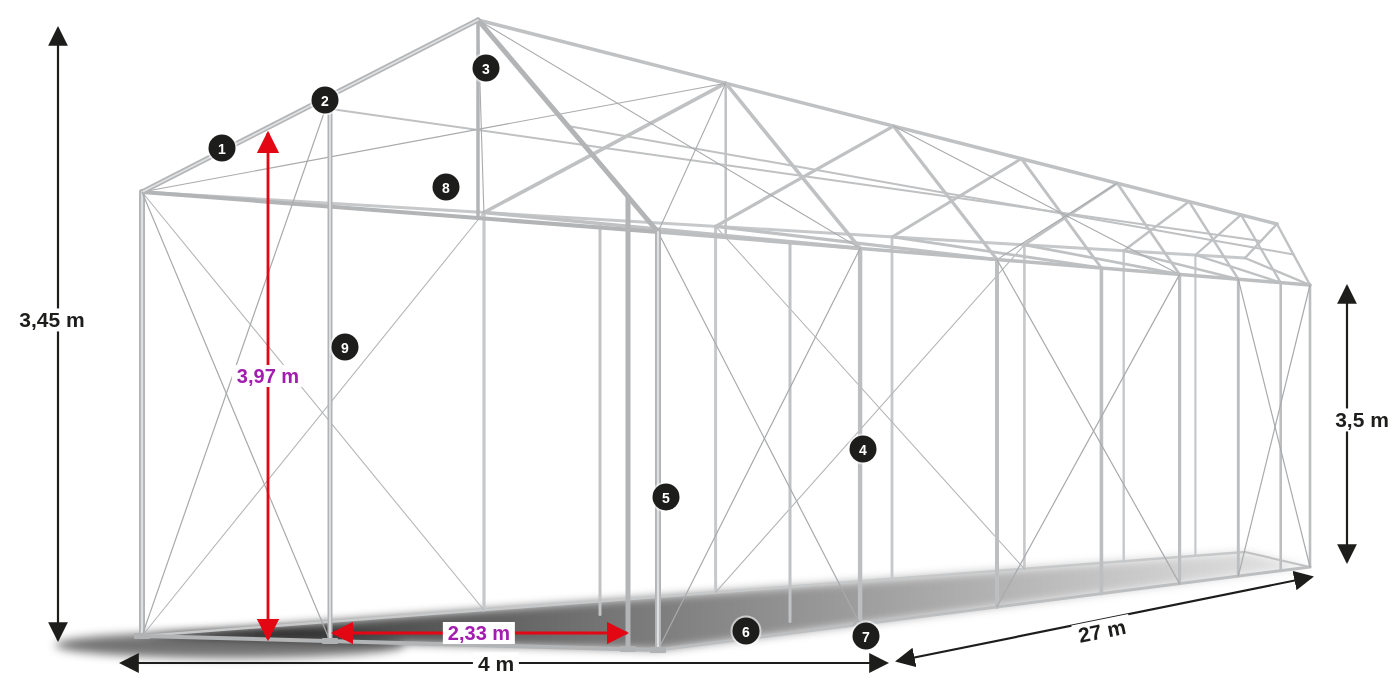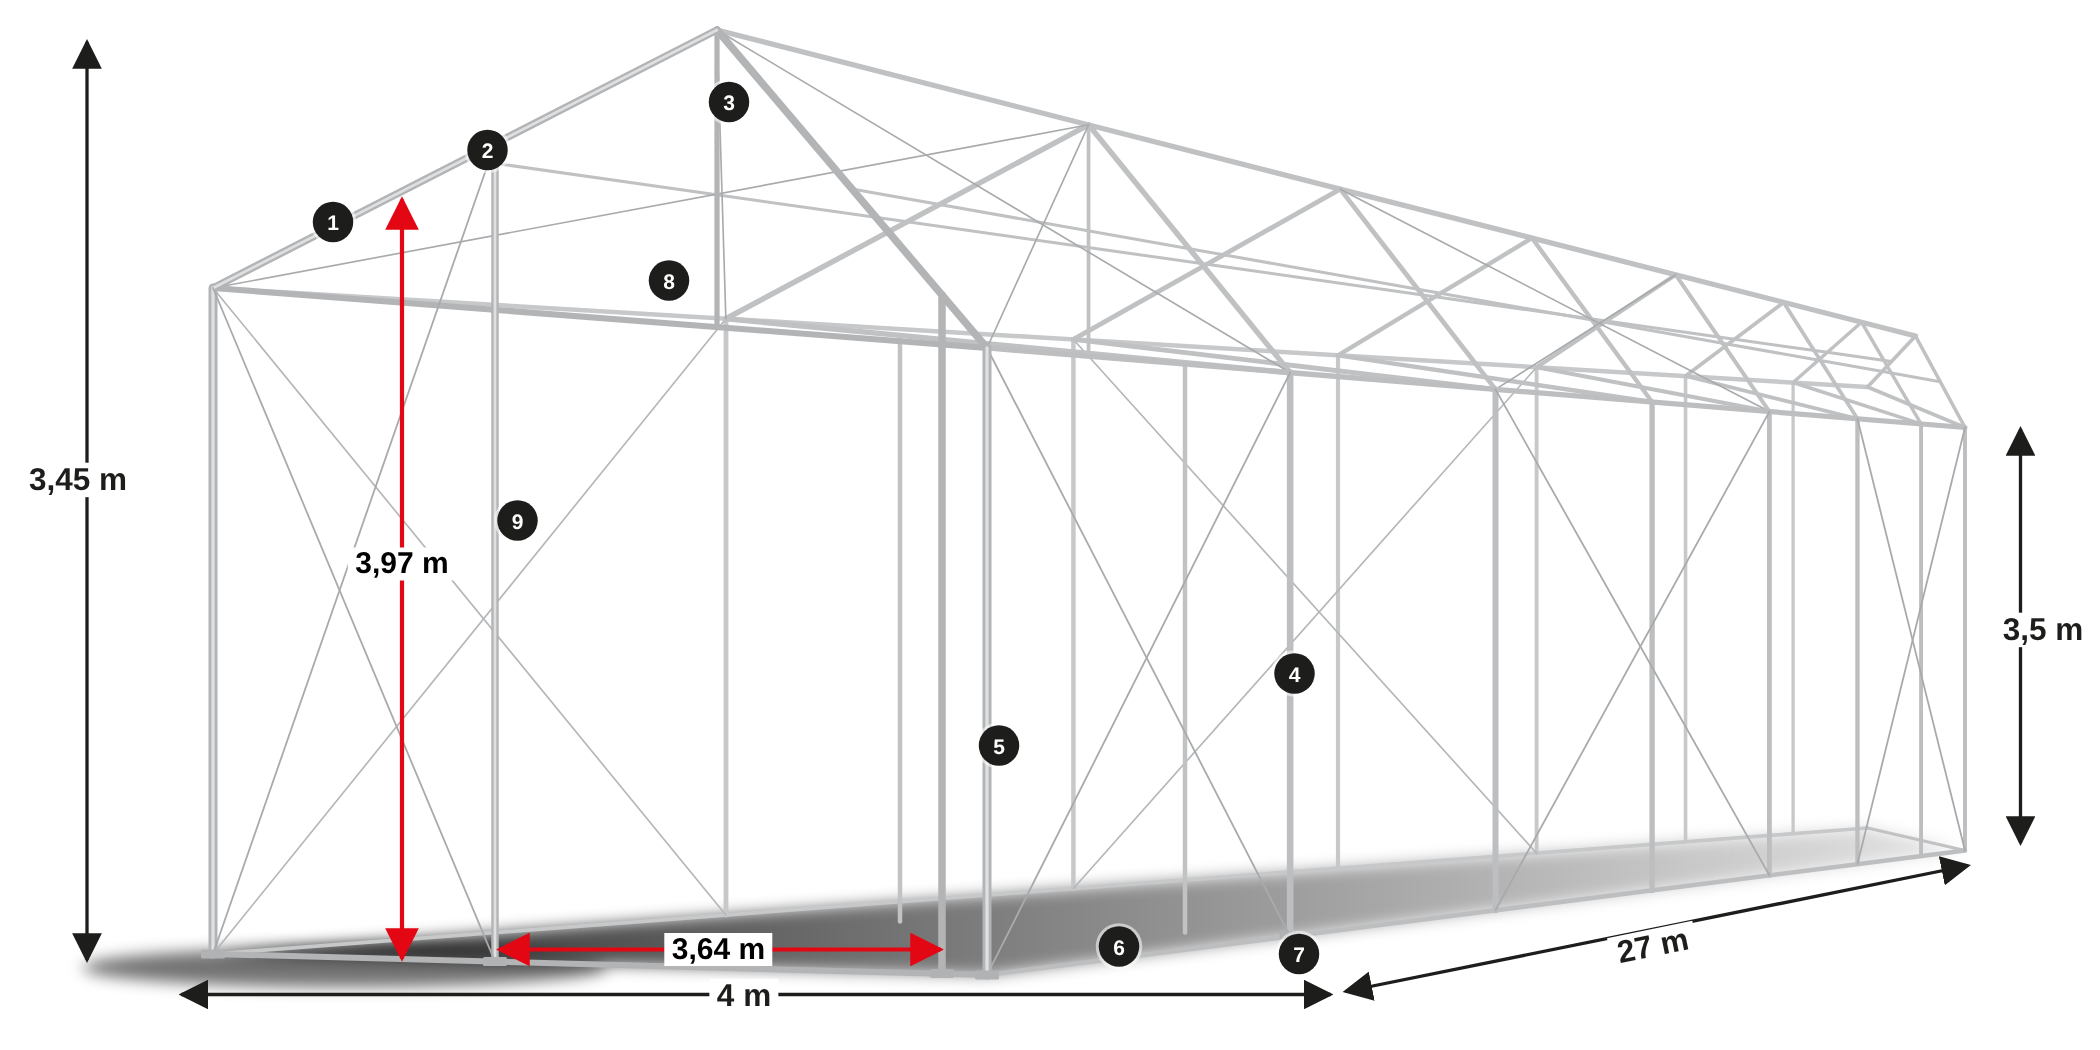--- a/index.html
+++ b/index.html
@@ -1,21 +1,21 @@
 <!DOCTYPE html>
 <html><head>
 <meta charset="utf-8">
 <style>
   html,body{margin:0;padding:0;background:#fff;}
   .stage{position:relative;width:1400px;height:700px;background:#ffffff;overflow:hidden;
          font-family:"Liberation Sans",sans-serif;}
   .stage svg{position:absolute;left:0;top:0;}
   .dim-label{position:absolute;transform:translate(-50%,-50%);font-weight:bold;font-size:21px;
              color:#1d1d1b;background:#ffffff;padding:0 5px;white-space:nowrap;line-height:1.1;}
-  .dim-label.red{color:#000000;font-size:20px;}
+  .dim-label.red{color:#a21caf;font-size:20px;}
   .dim-label.rot{transform:translate(-50%,-50%) rotate(-11.5deg);}
   .badge{position:absolute;width:27px;height:27px;border-radius:50%;background:#1d1d1b;color:#fff;
          display:flex;align-items:center;justify-content:center;font-size:14px;font-weight:bold;
          transform:translate(-50%,-50%);box-shadow:0 0 0 2px rgba(255,255,255,.55);}
 </style>
 </head>
 <body>
 
 <div class="stage">
 
@@ -170,21 +170,21 @@
     <line x1="268" y1="133" x2="268" y2="639" stroke="#e30613" stroke-width="2.8" marker-start="url(#mR)" marker-end="url(#mR)"></line>
     <line x1="333" y1="633" x2="627" y2="633" stroke="#e30613" stroke-width="2.8" marker-start="url(#mR)" marker-end="url(#mR)"></line>
     <line x1="1347" y1="286" x2="1347" y2="562" stroke="#1d1d1b" stroke-width="2.2" marker-start="url(#mB)" marker-end="url(#mB)"></line>
     <line x1="121" y1="663" x2="887" y2="663" stroke="#1d1d1b" stroke-width="2.2" marker-start="url(#mB)" marker-end="url(#mB)"></line>
     <line x1="897" y1="661" x2="1312" y2="577" stroke="#1d1d1b" stroke-width="2.2" marker-start="url(#mB)" marker-end="url(#mB)"></line>
   </g>
 </svg>
 
 <div class="dim-label" style="left:52px;top:320px;">3,45 m</div>
 <div class="dim-label red" style="left:268px;top:376px;">3,97 m</div>
-<div class="dim-label red" style="left:479px;top:633px;">3,64 m</div>
+<div class="dim-label red" style="left:479px;top:633px;">2,33 m</div>
 <div class="dim-label" style="left:1362px;top:420px;">3,5 m</div>
 <div class="dim-label" style="left:476px;top:664px;margin-left:20px;">4 m</div>
 <div class="dim-label rot" style="left:1102px;top:631px;">27 m</div>
 
 <div class="badge" style="left:222px;top:148px;">1</div>
 <div class="badge" style="left:325px;top:100px;">2</div>
 <div class="badge" style="left:486px;top:68px;">3</div>
 <div class="badge" style="left:863px;top:449px;">4</div>
 <div class="badge" style="left:666px;top:497px;">5</div>
 <div class="badge" style="left:746px;top:631px;">6</div>

